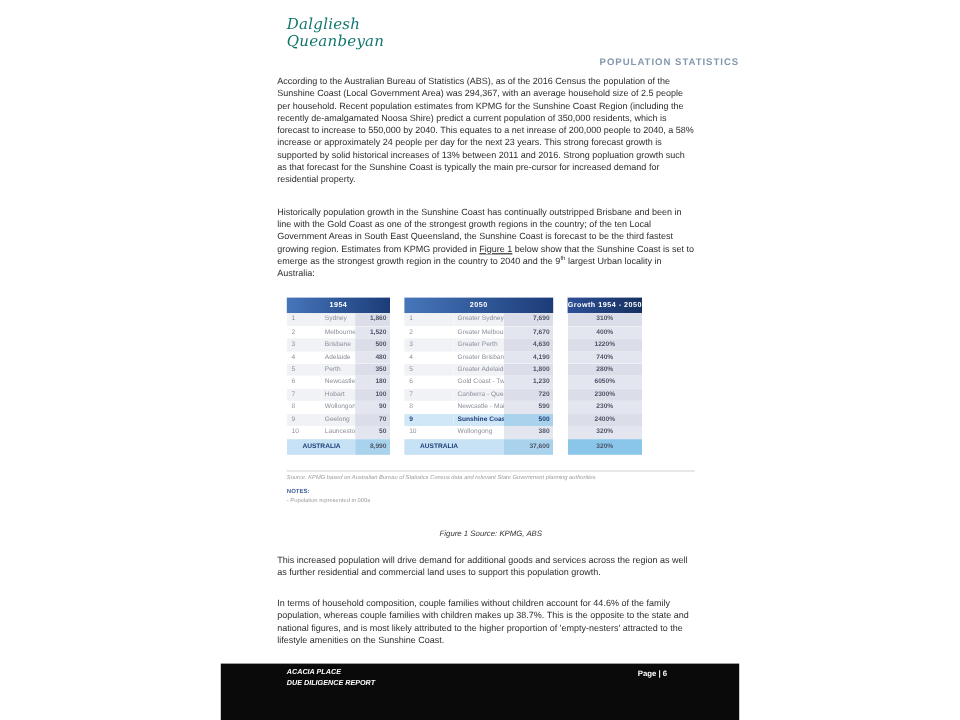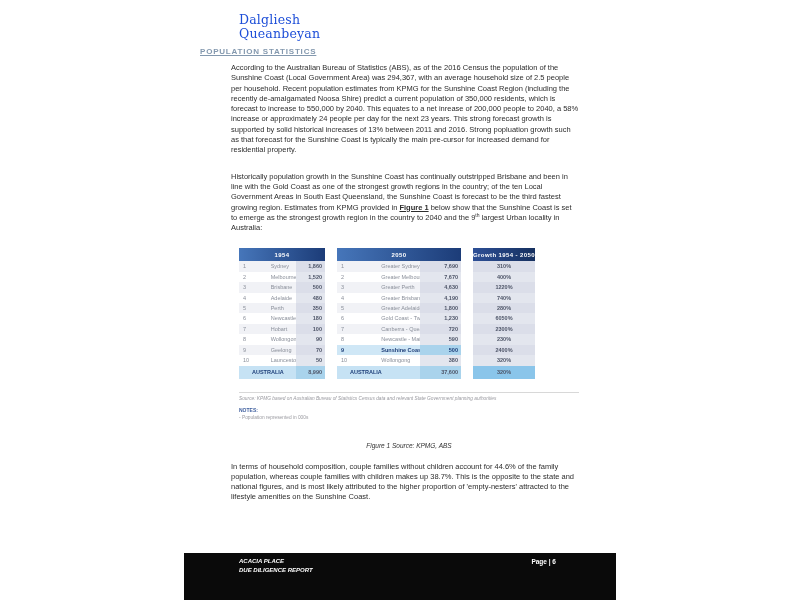--- a/index.html
+++ b/index.html
@@ -1,28 +1,28 @@
 <!DOCTYPE html>
 <html><head>
 <meta charset="utf-8">
 <style>
   * { margin:0; padding:0; box-sizing:border-box; }
   html,body { width:800px; height:600px; background:#ffffff; font-family:"Liberation Sans", sans-serif; }
   .page { position:relative; width:432px; height:600px; margin:0 auto; background:#ffffff; }
 
   .logo { position:absolute; left:55px; top:13px; font-family:"DejaVu Serif", serif;
-          font-size:12.5px; line-height:13.5px; color:#1d4ed8; letter-spacing:0.2px; }
-
-  .doc-title { position:absolute; top:47px; left:16px; width:100%; text-align:left;
-               font-size:8px; font-weight:600; letter-spacing:0.8px; color:#8398ae;text-decoration:underline; }
+          font-size:12.5px; line-height:13.5px; color:#0f766e; letter-spacing:0.2px;font-style:italic; }
+
+  .doc-title { position:absolute; top:47px; left:0; width:100%; text-align:right;
+               font-size:8px; font-weight:600; letter-spacing:0.8px; color:#8398ae; }
 
   .content { position:absolute; left:47px; top:63px; width:348px; }
   .content p { font-size:7.5px; line-height:10.3px; color:#2d2d2d; margin:0 0 16px 0; }
   .content p.tight { margin-bottom:15px; }
-  .figref { font-weight:bold; text-decoration:underline; color:#2d2d2d; }
+  .figref { font-weight:normal; text-decoration:underline; color:#2d2d2d; }
   sup { font-size:5px; vertical-align:super; line-height:0; }
 
   
   .figure { margin-left:8px; }
   .tables { display:flex; gap:12px; align-items:flex-start; }
   table { border-collapse:collapse; table-layout:fixed; }
   .t1954  { width:86px; }
   .t2050  { width:124px; }
   .tgrowth{ width:62px; }
   th.head { height:13px; color:#ffffff; font-size:6px; font-weight:bold; letter-spacing:0.4px;
@@ -257,20 +257,21 @@
 
       </div>
 
       <div class="divider"></div>
       <div class="source">Source: KPMG based on Australian Bureau of Statistics Census data and relevant State Government planning authorities</div>
       <div class="notes-label">NOTES:</div>
       <div class="note-item"><span>-</span> <span>Population represented in 000s</span></div>
       <div class="caption">Figure 1 Source: KPMG, ABS</div>
     </div>
 
+    <p>This increased population will drive demand for additional goods and services across the region as well as further residential and commercial land uses to support this population growth.</p>
     <p>In terms of household composition, couple families without children account for 44.6% of the family population, whereas couple families with children makes up 38.7%. This is the opposite to the state and national figures, and is most likely attributed to the higher proportion of 'empty-nesters' attracted to the lifestyle amenities on the Sunshine Coast.</p>
 
   </div>
 
   <div class="footer">
     <div class="footer-left">
       <div>ACACIA PLACE</div>
       <div>DUE DILIGENCE REPORT</div>
     </div>
     <div class="footer-right">Page | 6</div>

